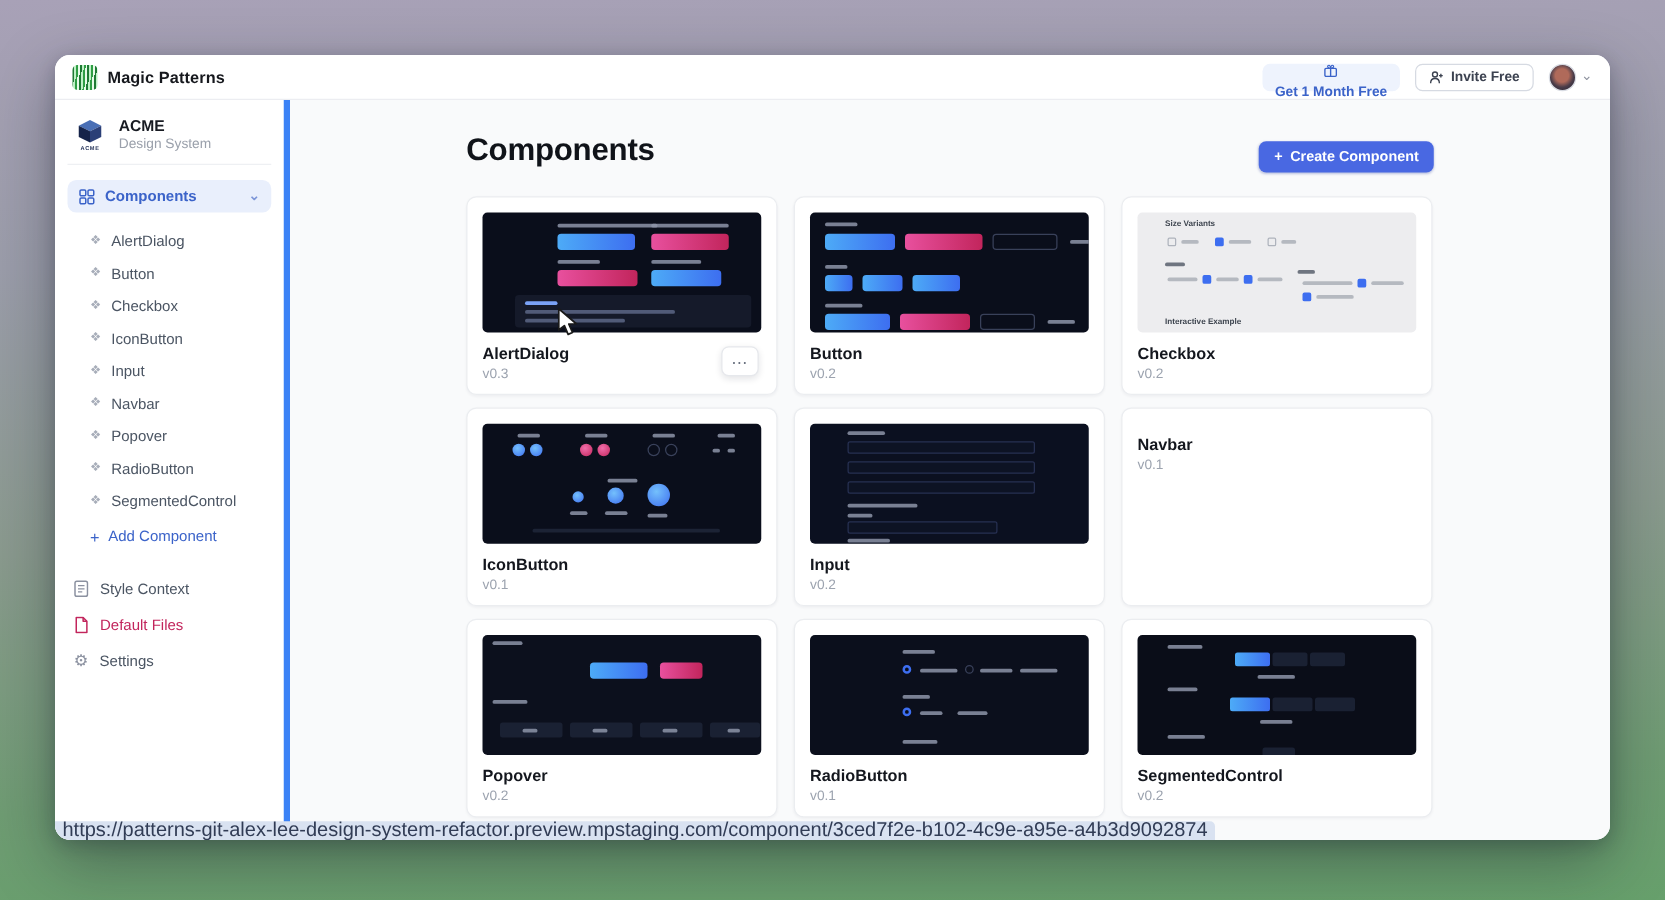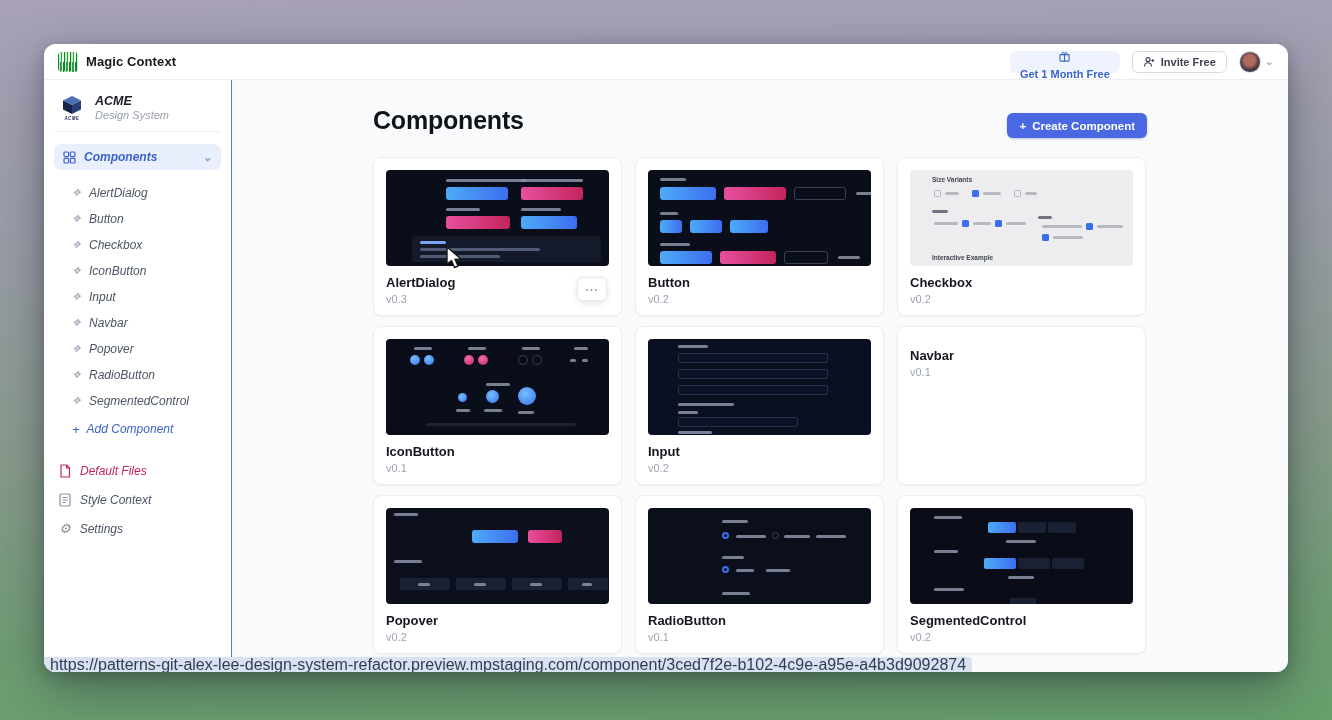--- a/index.html
+++ b/index.html
@@ -23,21 +23,21 @@
     background:repeating-linear-gradient(93deg,#1f7a34 0 1.5px,#bff0c6 1.5px 3px,#2f9e44 3px 4.5px,#e7fbe9 4.5px 6px); }
   .brand-name { font-size:13px; font-weight:700; color:#16181d; letter-spacing:.1px; }
   .topbar-right { display:flex; align-items:center; gap:12px; }
   .promo-btn { display:flex; align-items:center; gap:6px; background:#eef3fd; border-radius:6px; height:22px; padding:0 10px; color:#3b63c9; font-size:11px; font-weight:600; cursor:pointer;flex-direction:column; }
   .invite-btn { display:flex; align-items:center; gap:6px; background:#fff; border:1px solid #d6dae2; border-radius:6px; height:22px; padding:0 10px; color:#3c4250; font-size:11px; font-weight:600; cursor:pointer; }
   .avatar-wrap { display:flex; align-items:center; gap:4px; cursor:pointer; }
   .avatar { width:22px; height:22px; border-radius:50%; background:radial-gradient(circle at 48% 42%, #b06a5a 0 34%, #4a3c49 60%, #23202c 100%); border:1px solid #d9dce3; }
   .chev { color:#8a8f9b; font-size:11px; line-height:1; }
   
   .app-body { flex:1; display:flex; min-height:0; position:relative; }
-  .sidebar { width:188px; flex:0 0 188px; border-right:1px solid #3b82f6; background:#fff; padding:10px 10px 12px 10px; font-size:12px; position:relative;font-style:italic; }
+  .sidebar { width:188px; flex:0 0 188px; border-right:5px solid #3b82f6; background:#fff; padding:10px 10px 12px 10px; font-size:12px; position:relative; }
   .org-row { display:flex; align-items:center; gap:9px; padding:4px 4px 10px 4px; border-bottom:1px solid #eef0f3; }
   .org-logo { width:28px; display:flex; flex-direction:column; align-items:center; }
   .org-logo-text { font-size:4.5px; font-weight:700; letter-spacing:.5px; color:#1b2a52; margin-top:1px; }
   .org-name { font-size:12.5px; font-weight:700; color:#181b22; }
   .org-sub { font-size:11px; color:#9aa0ab; margin-top:1px; }
   .nav-active { margin-top:12px; height:26px; background:#e9effc; border-radius:7px; display:flex; align-items:center; gap:8px; padding:0 9px; color:#3b63c9; font-weight:600; font-size:12px; cursor:pointer; }
   .nav-active .grid-ic { display:flex; }
   .nav-active .chev { margin-left:auto; color:#7d96d8; }
   .comp-list { margin-top:10px; padding-left:18px; }
   .comp-item { display:flex; align-items:center; gap:8px; height:26px; color:#4b5563; cursor:pointer; }
@@ -95,21 +95,21 @@
   svg { display:block; }
 </style>
 </head>
 <body>
 
 <div class="window">
 
   <div class="topbar">
     <div class="brand">
       <div class="brand-logo"></div>
-      <span class="brand-name">Magic Context</span>
+      <span class="brand-name">Magic Patterns</span>
     </div>
     <div class="topbar-right">
       <div class="promo-btn">
         <span>
             <svg width="11" height="11" viewBox="0 0 12 12">
               <rect x="1" y="4" width="10" height="7" rx="1" fill="none" stroke="#3b63c9" stroke-width="1.2"></rect>
               <line x1="6" y1="4" x2="6" y2="11" stroke="#3b63c9" stroke-width="1.2"></line>
               <path d="M6 4 C4 4 2.5 2.5 4 1.5 C5.2 .8 6 2.5 6 4 C6 2.5 6.8 .8 8 1.5 C9.5 2.5 8 4 6 4Z" fill="none" stroke="#3b63c9" stroke-width="1"></path>
             </svg>
           </span>
@@ -202,39 +202,39 @@
             <span>SegmentedControl</span>
           </div>
       </div>
 
       <div class="add-comp">
         <span class="plus-ic">+</span>
         <span>Add Component</span>
       </div>
 
       <div class="side-footer">
-        <div class="sf-item pink">
-          <span>
-              <svg width="12" height="14" viewBox="0 0 12 14">
-                <path d="M2 1 H7.5 L10.5 4 V13 H2 Z" fill="none" stroke="#c2255c" stroke-width="1.2" stroke-linejoin="round"></path>
-                <path d="M7.5 1 V4 H10.5" fill="none" stroke="#c2255c" stroke-width="1.2" stroke-linejoin="round"></path>
-              </svg>
-            </span>
-          <span>Default Files</span>
-        </div>
         <div class="sf-item">
           <span>
               <svg width="12" height="14" viewBox="0 0 12 14">
                 <rect x="1" y="1" width="10" height="12" rx="1.5" fill="none" stroke="#8b91a0" stroke-width="1.2"></rect>
                 <line x1="3.4" y1="4.5" x2="8.6" y2="4.5" stroke="#8b91a0" stroke-width="1"></line>
                 <line x1="3.4" y1="7" x2="8.6" y2="7" stroke="#8b91a0" stroke-width="1"></line>
                 <line x1="3.4" y1="9.5" x2="6.8" y2="9.5" stroke="#8b91a0" stroke-width="1"></line>
               </svg>
             </span>
           <span>Style Context</span>
+        </div>
+        <div class="sf-item pink">
+          <span>
+              <svg width="12" height="14" viewBox="0 0 12 14">
+                <path d="M2 1 H7.5 L10.5 4 V13 H2 Z" fill="none" stroke="#c2255c" stroke-width="1.2" stroke-linejoin="round"></path>
+                <path d="M7.5 1 V4 H10.5" fill="none" stroke="#c2255c" stroke-width="1.2" stroke-linejoin="round"></path>
+              </svg>
+            </span>
+          <span>Default Files</span>
         </div>
         <div class="sf-item">
           <span class="gear-ic">⚙</span>
           <span>Settings</span>
         </div>
       </div>
     </nav>
 
     <main class="main">
       <div class="container">

